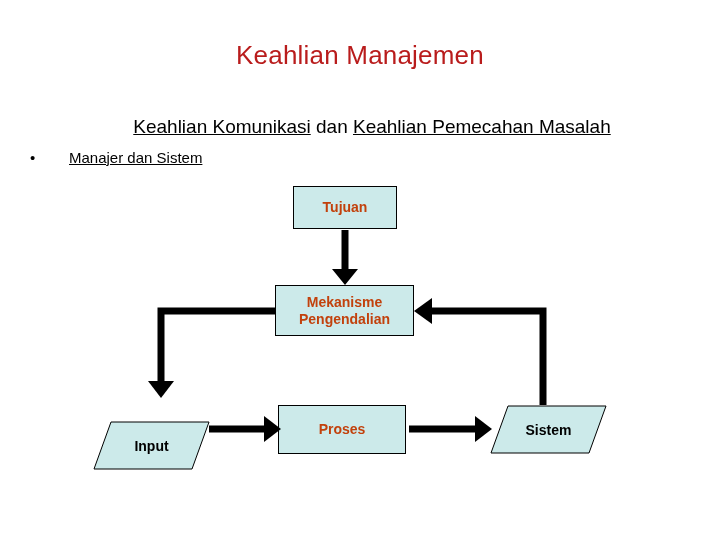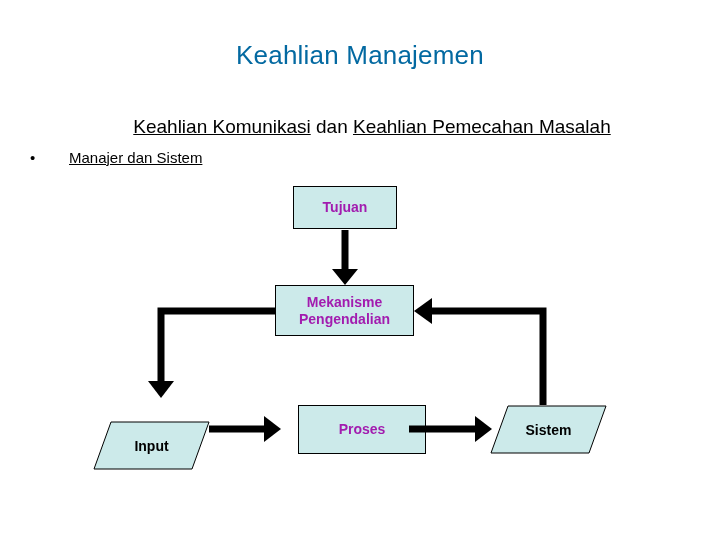--- a/index.html
+++ b/index.html
@@ -22,21 +22,21 @@
     height: 540px;
   }
 
   .title {
     position: absolute;
     left: 0;
     top: 40px;
     width: 720px;
     text-align: center;
     font-size: 26px;
-    color: #0369a1;
+    color: #b91c1c;
     font-weight: normal;
     letter-spacing: 0.2px;
   }
 
   .subtitle {
     position: absolute;
     left: 12px;
     top: 116px;
     width: 720px;
     text-align: center;
@@ -70,39 +70,39 @@
     position: absolute;
     background: #cceaea;
     border: 1px solid #000000;
     box-sizing: border-box;
     display: flex;
     align-items: center;
     justify-content: center;
     text-align: center;
     font-size: 14px;
     font-weight: bold;
-    color: #a21caf;
+    color: #c2410c;
     line-height: 17px;
   }
 
   #box-tujuan {
     left: 293px;
     top: 186px;
     width: 104px;
     height: 43px;
   }
   #box-mekanisme {
     left: 275px;
     top: 285px;
     width: 139px;
     height: 51px;
     text-align: center;
   }
   #box-proses {
-    left: 298px;
+    left: 278px;
     top: 405px;
     width: 128px;
     height: 49px;
   }
 
   
   .par {
     position: absolute;
     height: 49px;
     display: flex;

